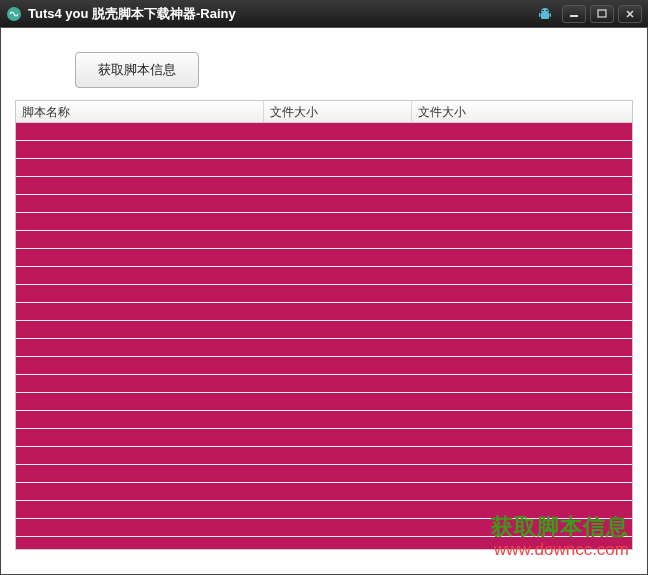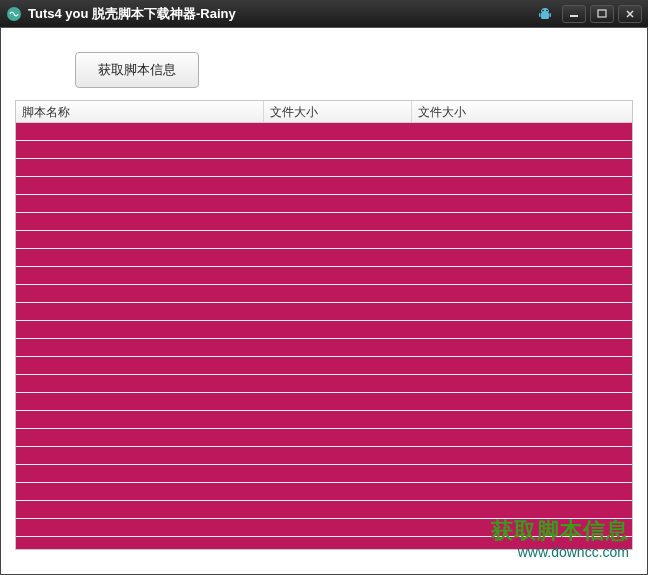--- a/index.html
+++ b/index.html
@@ -118,22 +118,22 @@
       pointer-events: none;
     }
     .watermark .line1 {
       font-size: 22px;
       font-weight: bold;
       color: #3a9b1a;
       font-family: "SimHei", "Microsoft YaHei", sans-serif;
       letter-spacing: 1px;
     }
     .watermark .line2 {
-      font-size: 14px;
-      color: #0f766e;
+      font-size: 17px;
+      color: #ef4444;
       font-family: Arial, sans-serif;
       margin-top: -2px;
     }
   </style>
 </head>
 <body>
 
 <div class="titlebar">
   <span class="app-icon">
     <svg width="16" height="16" viewBox="0 0 16 16">

